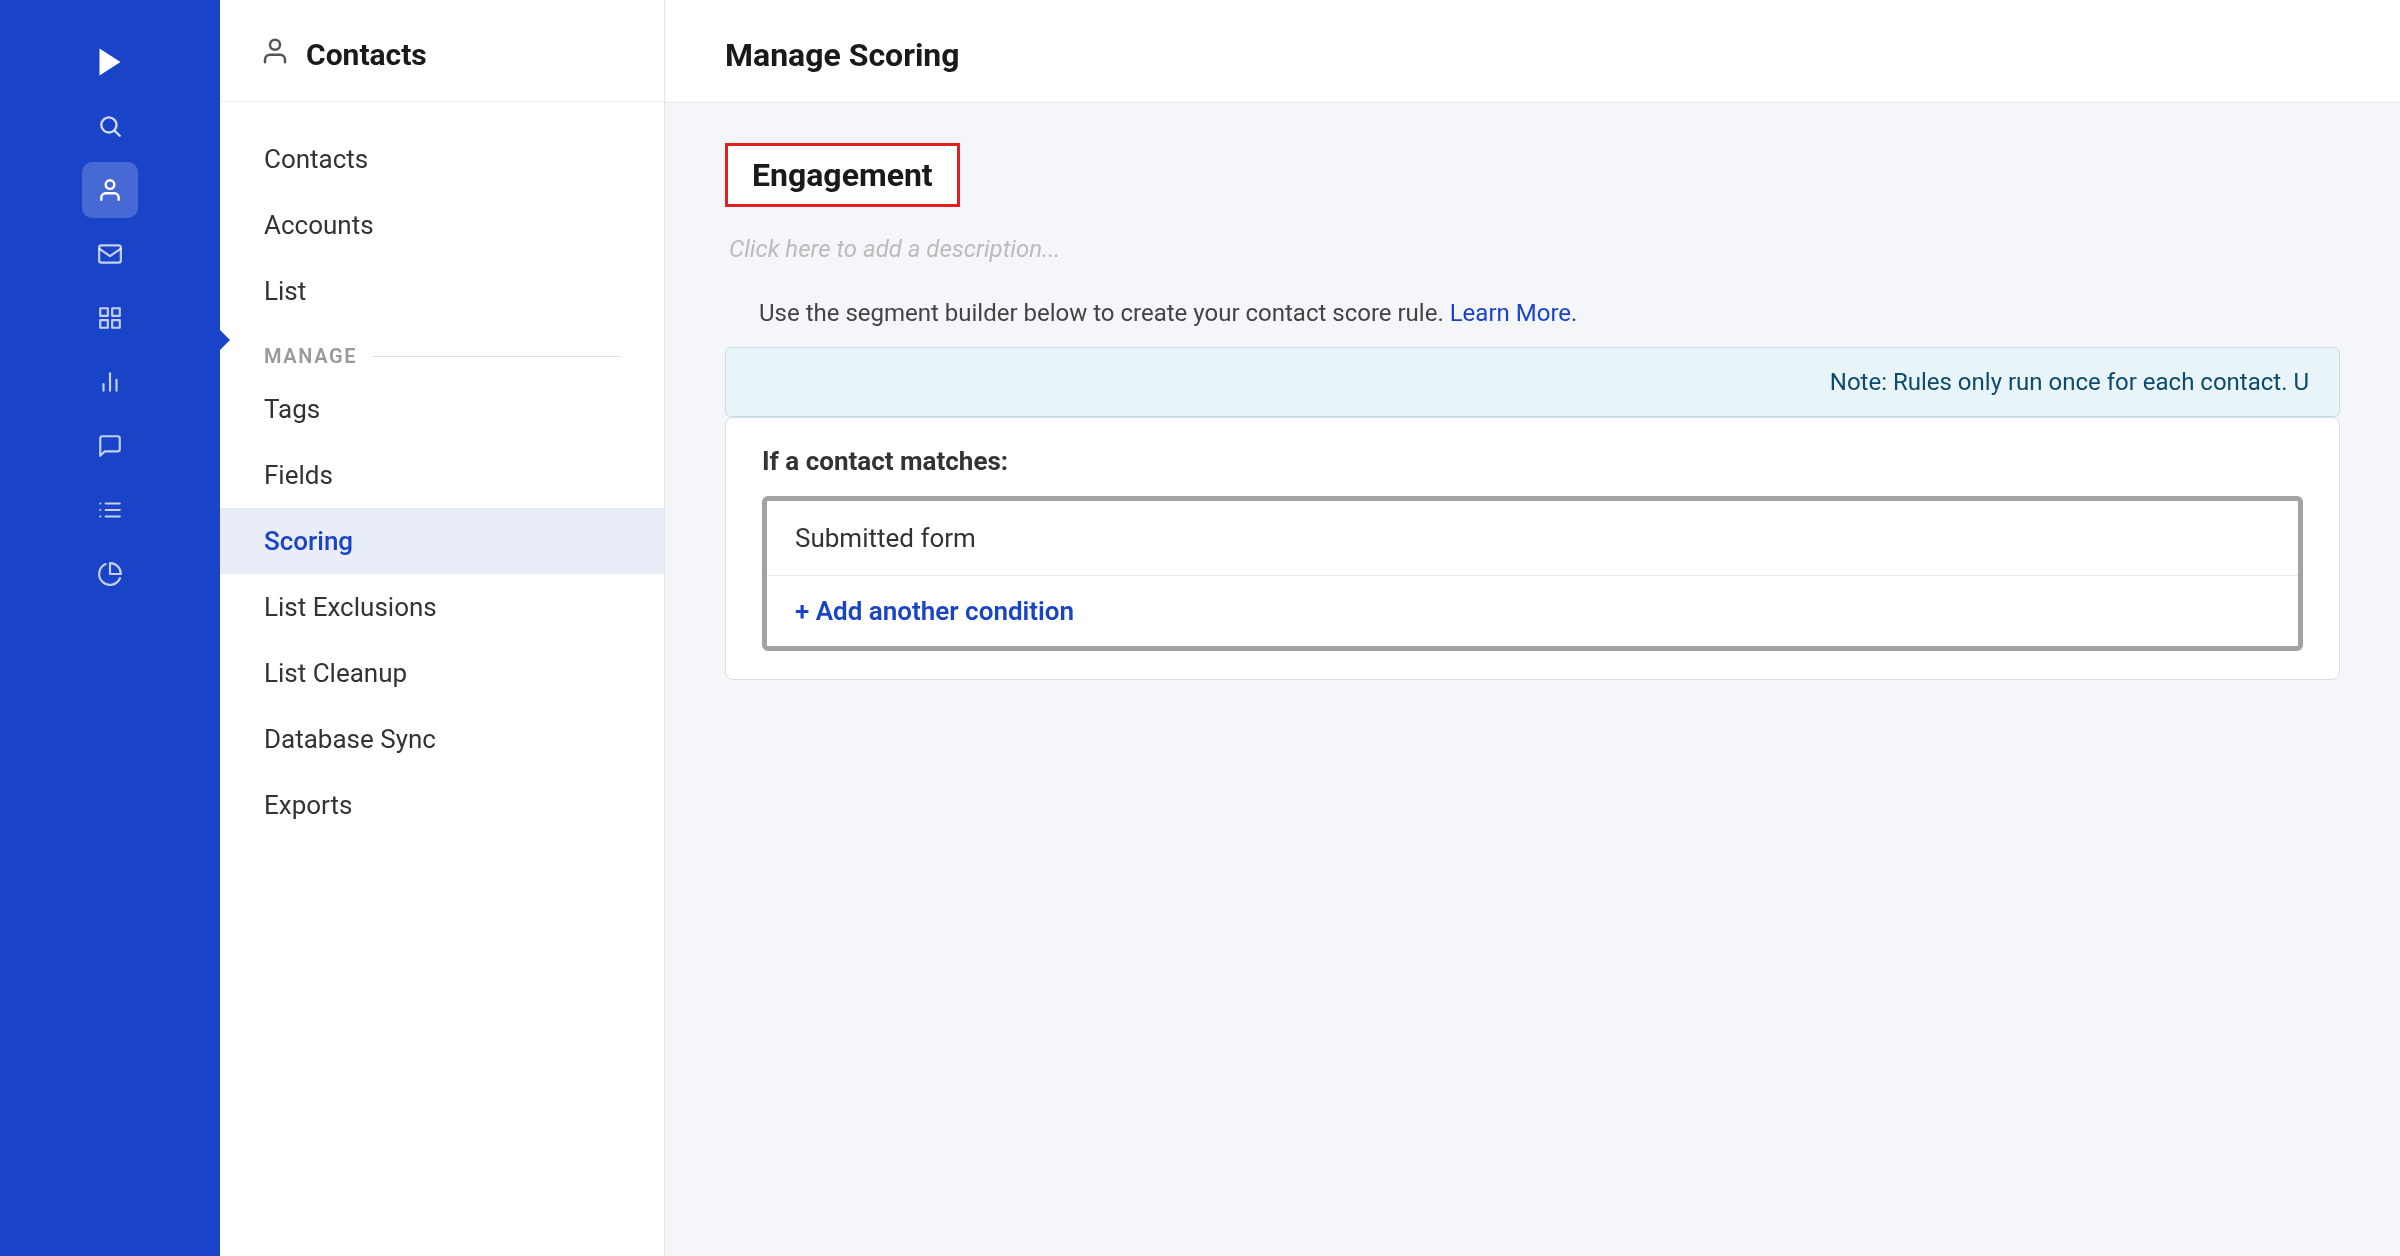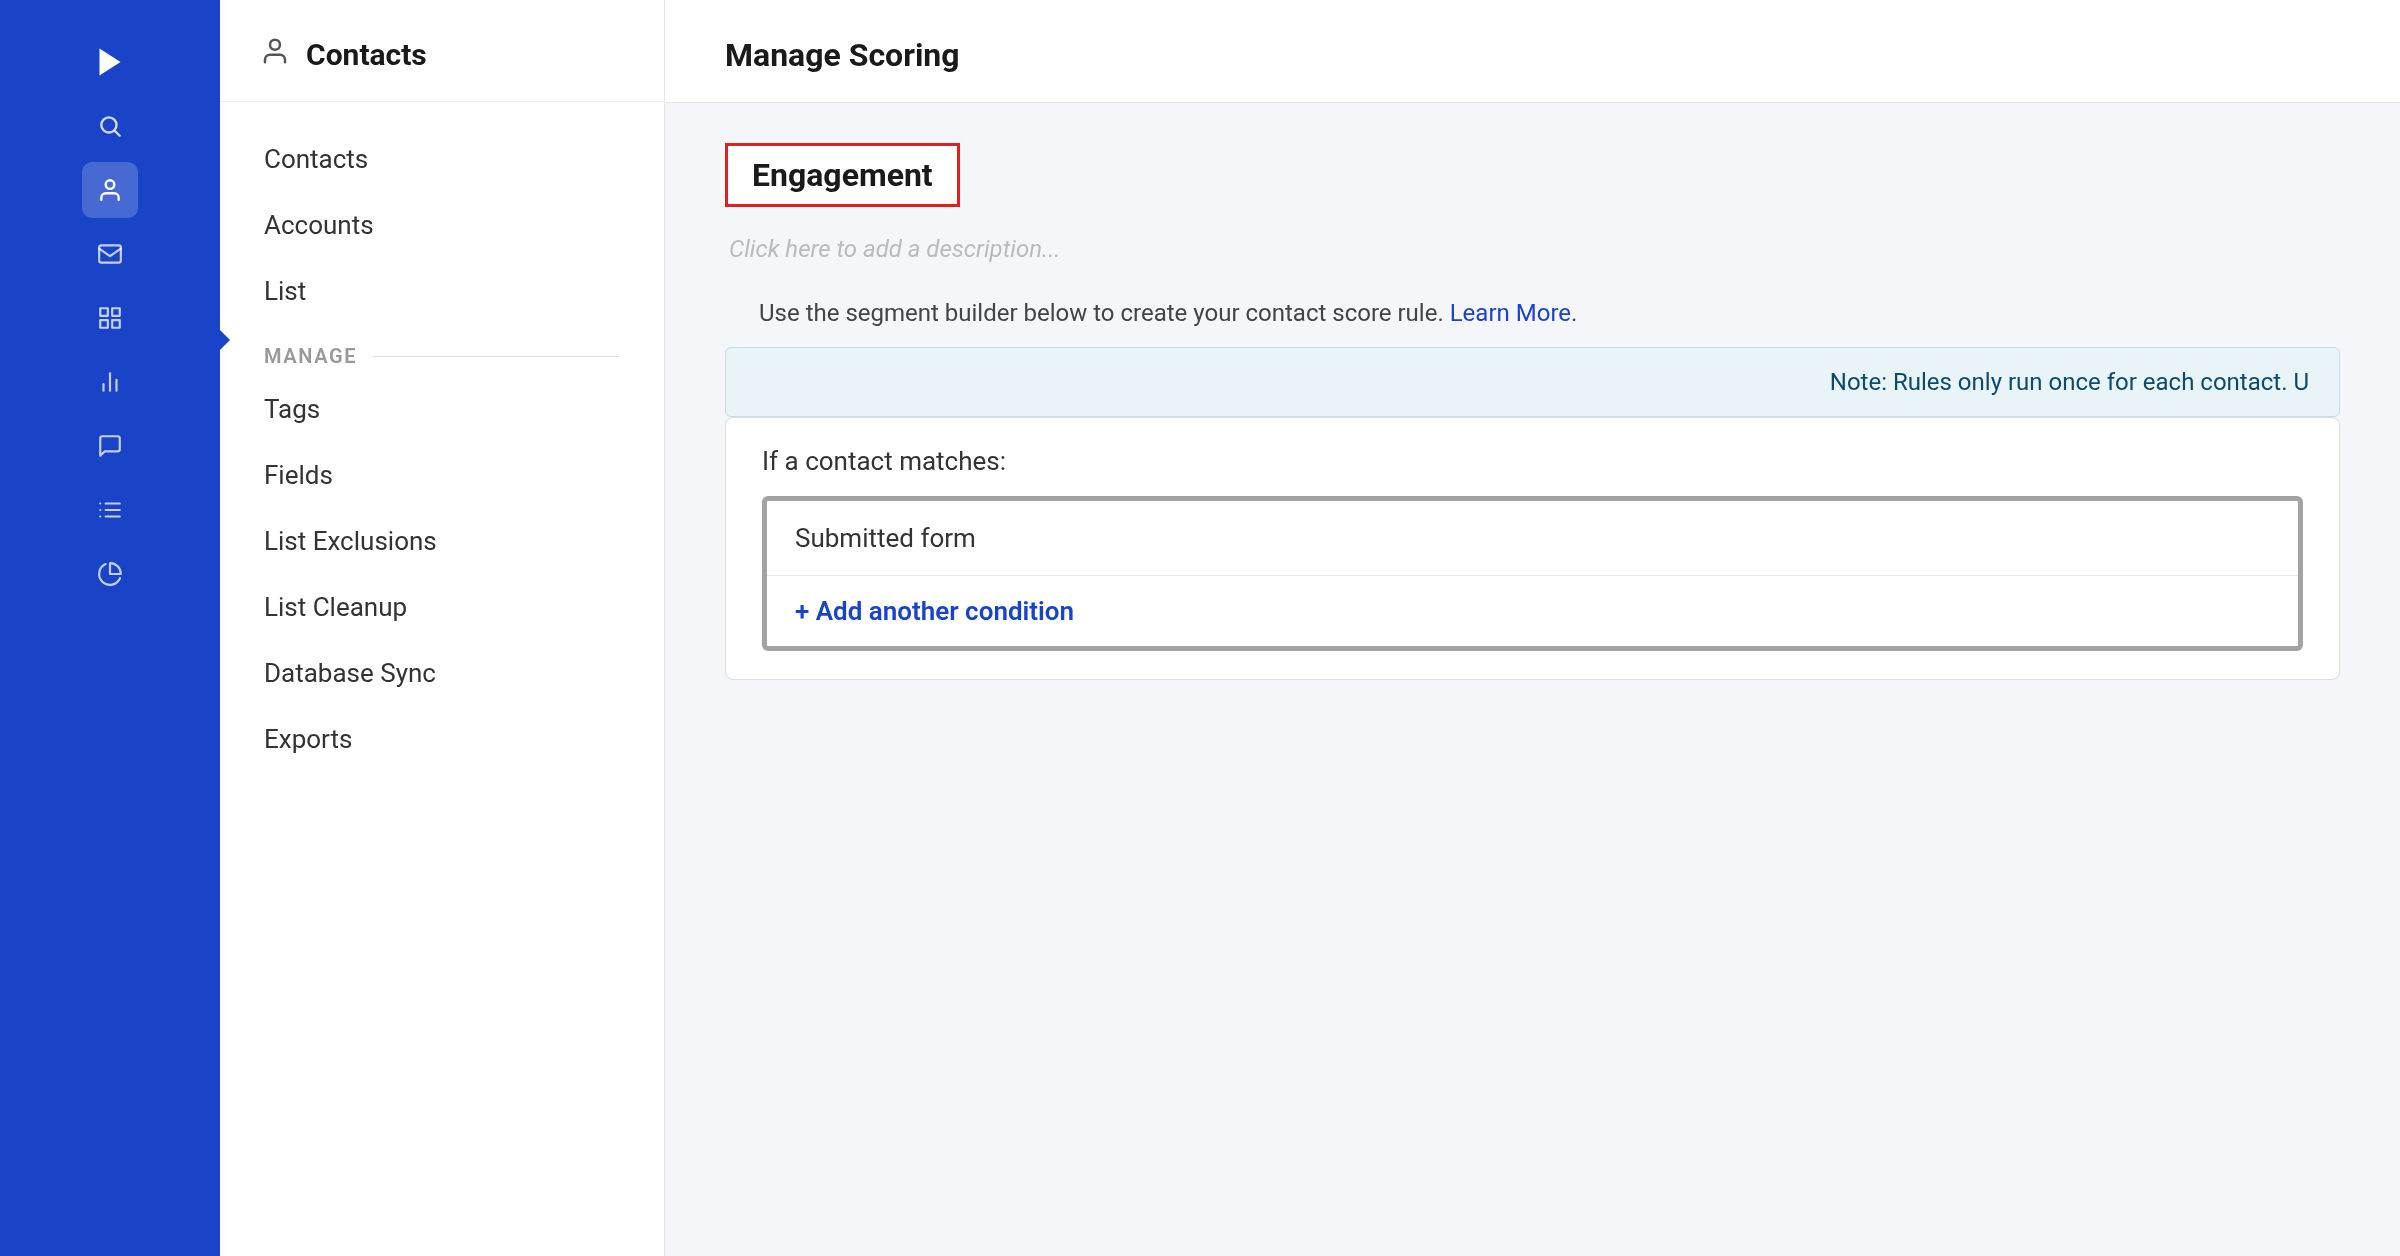--- a/index.html
+++ b/index.html
@@ -216,21 +216,21 @@
       background: white;
       border: 1px solid #ddd;
       border-radius: 8px;
       padding: 28px 36px;
       margin-bottom: 0;
     }
 
     .condition-label {
       font-size: 26px;
       color: #333;
-      font-weight: 400;
+      font-weight: 700;
       margin-bottom: 20px;
     }
 
     
     .condition-inner {
       border: 5px solid #a3a3a3;
       border-radius: 6px;
       padding: 0;
       overflow: hidden;
     }
@@ -343,20 +343,21 @@
 
   <nav class="sidebar-nav">
     <a class="sidebar-nav-item">Contacts</a>
     <a class="sidebar-nav-item">Accounts</a>
     <a class="sidebar-nav-item">List</a>
 
     <div class="sidebar-section-label">MANAGE</div>
 
     <a class="sidebar-nav-item">Tags</a>
     <a class="sidebar-nav-item">Fields</a>
+    <a class="sidebar-nav-item active">Scoring</a>
     <a class="sidebar-nav-item">List Exclusions</a>
     <a class="sidebar-nav-item">List Cleanup</a>
     <a class="sidebar-nav-item">Database Sync</a>
     <a class="sidebar-nav-item">Exports</a>
   </nav>
 </div>
 
 <div class="main">
   <div class="main-header">
     <h1 class="main-title">Manage Scoring</h1>

